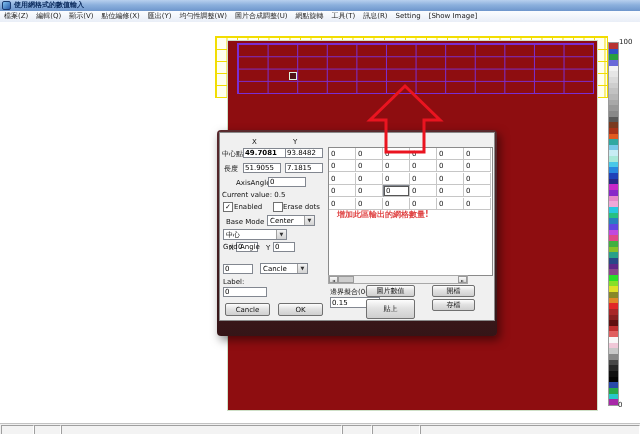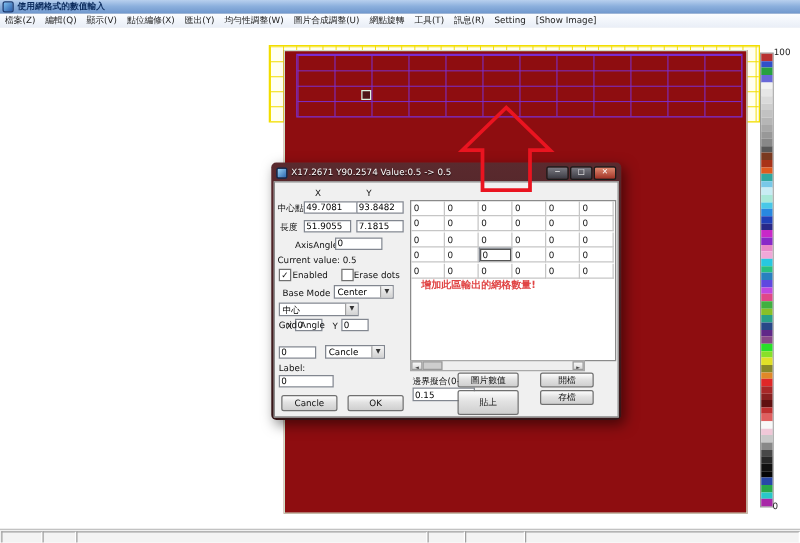--- a/index.html
+++ b/index.html
@@ -171,36 +171,27 @@
       <div class="stripe" style="background: rgb(40, 72, 168);"></div>
       <div class="stripe" style="background: rgb(40, 168, 72);"></div>
       <div class="stripe" style="background: rgb(40, 200, 200);"></div>
       <div class="stripe" style="background: rgb(168, 40, 168);"></div>
     </div>
   <div class="abs cb-label" style="left:619px;top:16px;">100</div>
   <div class="abs cb-label" style="left:618px;top:379px;">0</div>
 </div>
 
 <div class="abs dialog">
-  <div class="dlg-title">
-    <span class="dlg-icon"></span>
-    <span class="dlg-title-text">X17.2671 Y90.2574 Value:0.5 -&gt; 0.5</span>
-    <span class="dlg-btns">
-      <span class="dlg-btn">─</span>
-      <span class="dlg-btn">□</span>
-      <span class="dlg-btn close">✕</span>
-    </span>
-  </div>
   <div class="dlg-body">
 
     <span class="abs lbl" style="left:32px;top:5px;">X</span>
     <span class="abs lbl" style="left:73px;top:5px;">Y</span>
 
     <span class="abs lbl" style="left:2px;top:17px;">中心點</span>
-    <input class="abs field" style="left: 23px; top: 15px; width: 60px;" value="49.7081">
+    <input class="abs field" style="left: 23px; top: 15px; width: 60px; font-weight: bold;" value="49.7081">
     <input class="abs field" style="left: 65px; top: 15px; width: 38px;" value="93.8482">
 
     <span class="abs lbl" style="left:4px;top:32px;">長度</span>
     <input class="abs field" style="left: 23px; top: 30px; width: 38px;" value="51.9055">
     <input class="abs field" style="left: 65px; top: 30px; width: 38px;" value="7.1815">
 
     <span class="abs lbl" style="left:16px;top:46px;">AxisAngle</span>
     <input class="abs field" style="left: 48px; top: 44px; width: 38px;" value="0">
 
     <span class="abs lbl" style="left:2px;top:58px;">Current value: 0.5</span>

